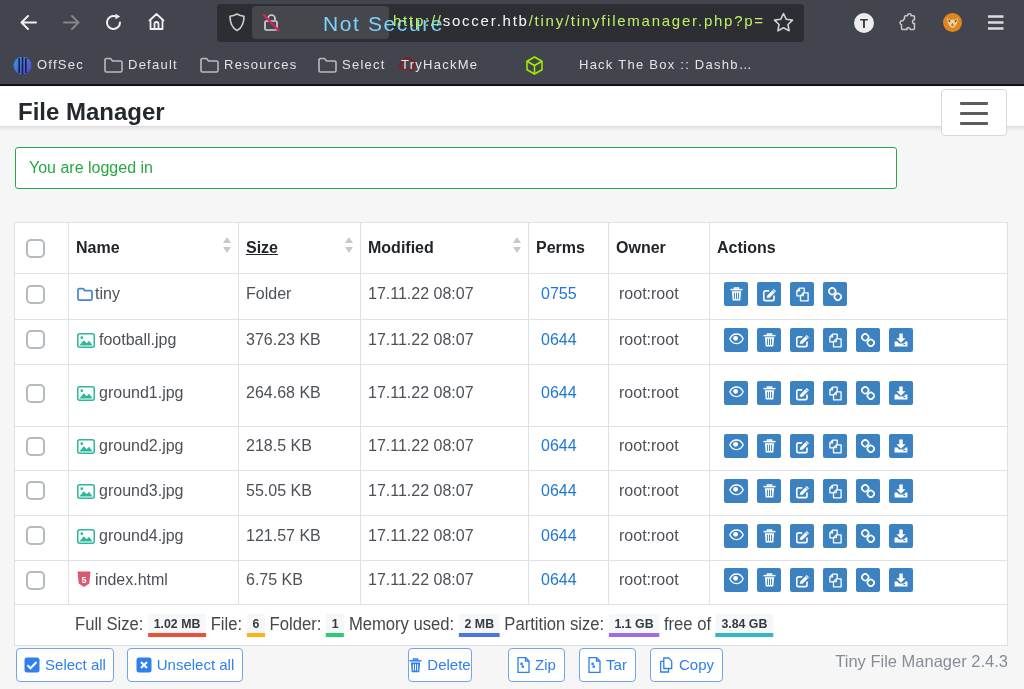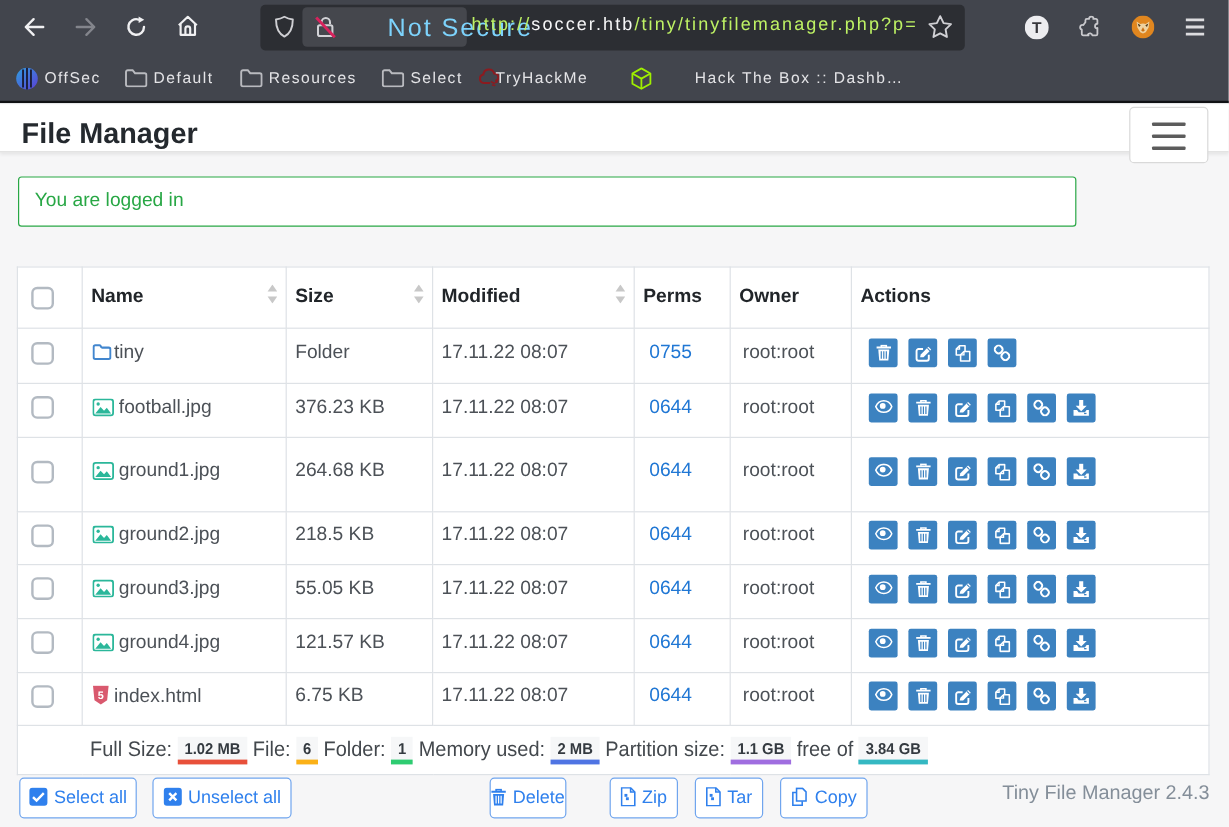--- a/index.html
+++ b/index.html
@@ -32,21 +32,21 @@
 
 #tbl { position:absolute; left:14px; top:136px; width:994px; background:#fff; border-collapse:collapse; font-size:16px; color:#4c5157; }
 #tbl th, #tbl td { border:1px solid #dee2e6; padding:0 7px; vertical-align:middle; font-weight:normal; text-align:left; }
 #tbl th { height:51px; }
 #tbl td { padding-bottom:5px; }
 #statrow td { padding-bottom:0 !important; }
 #statrow td { height:41px !important; }
 #tbl th { font-weight:bold; color:#212529; position:relative; }
 .c0 { width:54px; padding-left:11px !important; }
 .c1 { width:170px; }
-.c2 { width:122px; }
+.c2 { width:122px;text-decoration:underline; }
 .c3 { width:168px; }
 .c4 { width:80px; }
 .c5 { width:101px; }
 .cbx { display:inline-block; width:19px; height:19px; border:2px solid #b3bac2; border-radius:5px; background:#fff; vertical-align:middle; }
 .sort { position:absolute; right:6px; top:14px; }
 a.perm { color:#2077d4; text-decoration:none; }
 .namecell { padding-left:8px !important; }
 .fico { display:inline-block; vertical-align:-3px; margin-right:4px; }
 .btn-a { display:inline-block; width:24px; height:24px; background:#3c82c0; border-radius:2px; margin-right:9px; vertical-align:middle; text-align:center; }
 .btn-a svg { margin-top:5px; }
@@ -142,21 +142,21 @@
     </svg>
   <div class="bmtext" style="left:224px">Resources</div>
   <svg class="abs" style="left:318px;top:57px" width="19" height="16" viewBox="0 0 19 16">
       <path d="M1 3 a1.5 1.5 0 0 1 1.5-1.5 h4 l2 2.5 h8 a1.5 1.5 0 0 1 1.5 1.5 v8 a1.5 1.5 0 0 1 -1.5 1.5 h-14 a1.5 1.5 0 0 1 -1.5 -1.5 Z" stroke="#b9babf" stroke-width="1.6" fill="none"></path>
     </svg>
   <div class="bmtext" style="left:342px">Select</div>
   <svg class="abs" style="left:398px;top:55px" width="20" height="20" viewBox="0 0 20 20">
       <path d="M5.2 14.2 a3.6 3.6 0 0 1 -0.4 -7.1 a4.6 4.6 0 0 1 9 -0.9 a3.2 3.2 0 0 1 1.6 6.1 M5.2 14.2 h4.5" stroke="#8c1a1f" stroke-width="1.7" fill="none" stroke-linecap="round"></path>
       <path d="M11.5 13.2 l2.2 1.2 M12.5 15.8 l1.8 0.4 M15 13.8 l1.4 -0.6" stroke="#8c1a1f" stroke-width="1.3" stroke-linecap="round"></path>
     </svg>
-  <div class="bmtext" style="left:413px">TryHackMe</div>
+  <div class="bmtext" style="left:401px">TryHackMe</div>
   <svg class="abs" style="left:525px;top:56px" width="19" height="19" viewBox="0 0 19 19">
       <path d="M9.5 1 L17 5.25 V13.75 L9.5 18 L2 13.75 V5.25 Z" stroke="#9fef00" stroke-width="1.5" fill="none" stroke-linejoin="round"></path>
       <path d="M2 5.25 L9.5 9.5 L17 5.25 M9.5 9.5 V18" stroke="#9fef00" stroke-width="1.5" fill="none" stroke-linejoin="round"></path>
     </svg>
   <div class="bmtext" style="left:579px">Hack The Box :: Dashb…</div>
   <div id="chrome-border"></div>
 </div>
 
 <div id="page">
   <div id="navbar">

